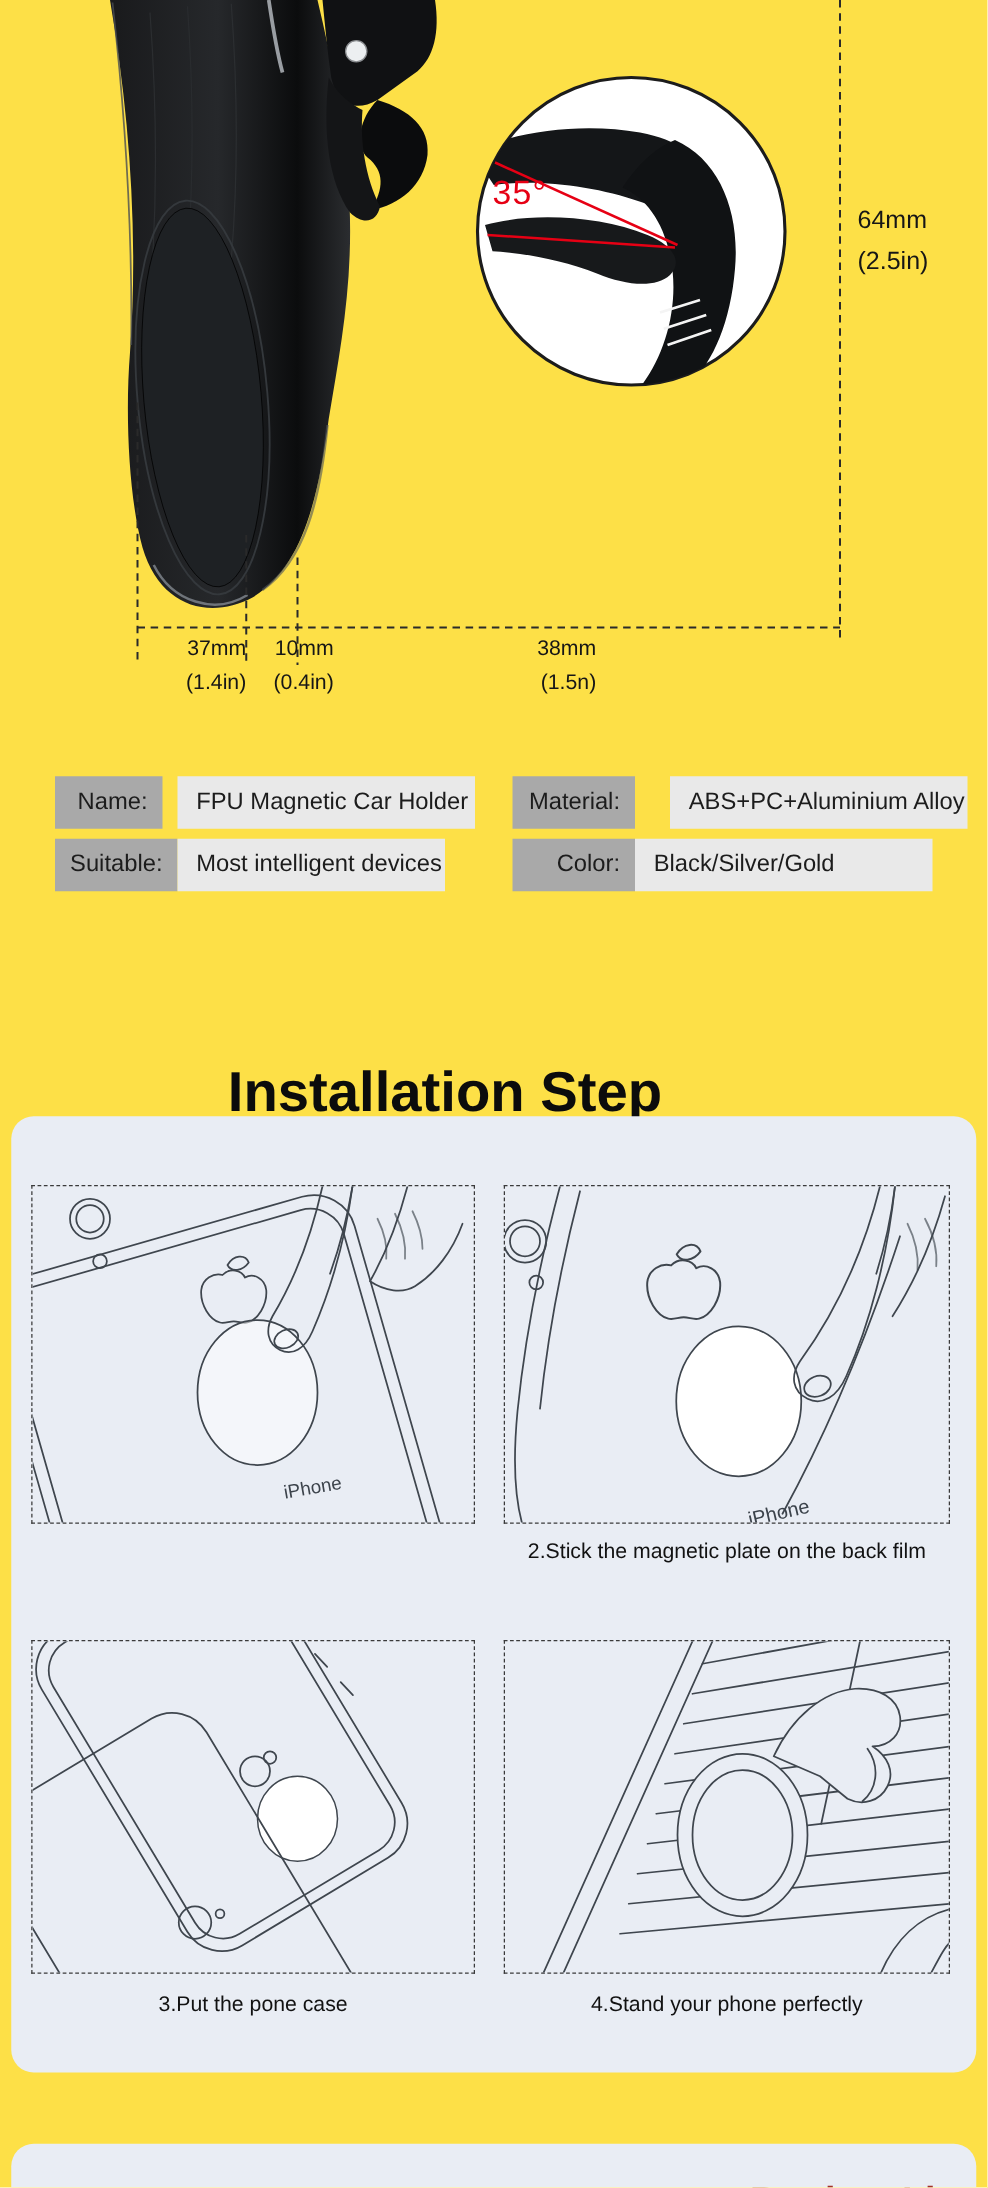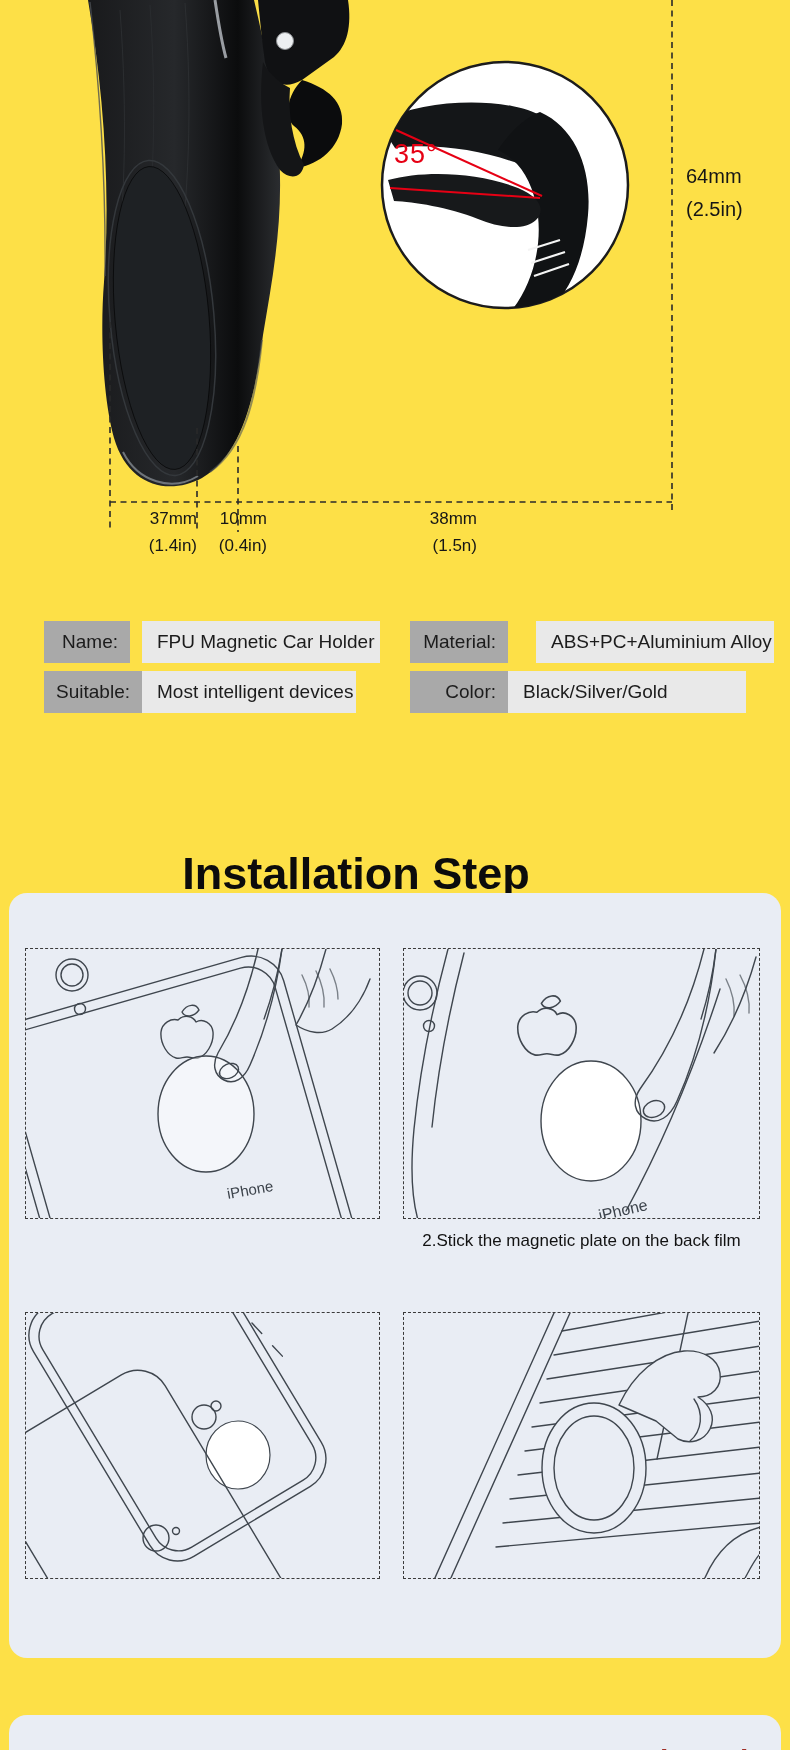--- a/index.html
+++ b/index.html
@@ -232,19 +232,21 @@
         <g>
           <path class="sketch-fill-bg" d="M215,92 C230,60 255,40 280,38 C300,37 314,46 316,60 C318,74 308,84 294,84 C306,92 312,104 306,116 C300,128 286,132 274,126 L252,108 Z"></path>
           <path class="sketch" d="M290,86 C300,100 298,118 286,128"></path>
           <ellipse class="sketch-fill-bg" cx="190" cy="155" rx="52" ry="65"></ellipse>
           <ellipse class="sketch" cx="190" cy="155" rx="40" ry="52"></ellipse>
         </g>
         <path class="sketch" d="M300,267 C312,238 332,220 357,214 M340,267 C348,252 352,244 357,240"></path>
       </svg>
     </div>
 
+    <div class="step-caption" style="left:16px;top:699px;width:355px;">3.Put the pone case</div>
+    <div class="step-caption" style="left:394px;top:699px;width:357px;">4.Stand your phone perfectly</div>
   </div>
 
   <div class="panel" style="top:1715px;height:120px;border-radius:18px 18px 0 0;">
     <div class="next-title">Product List</div>
   </div>
 
 </div>
 
 </body></html>

